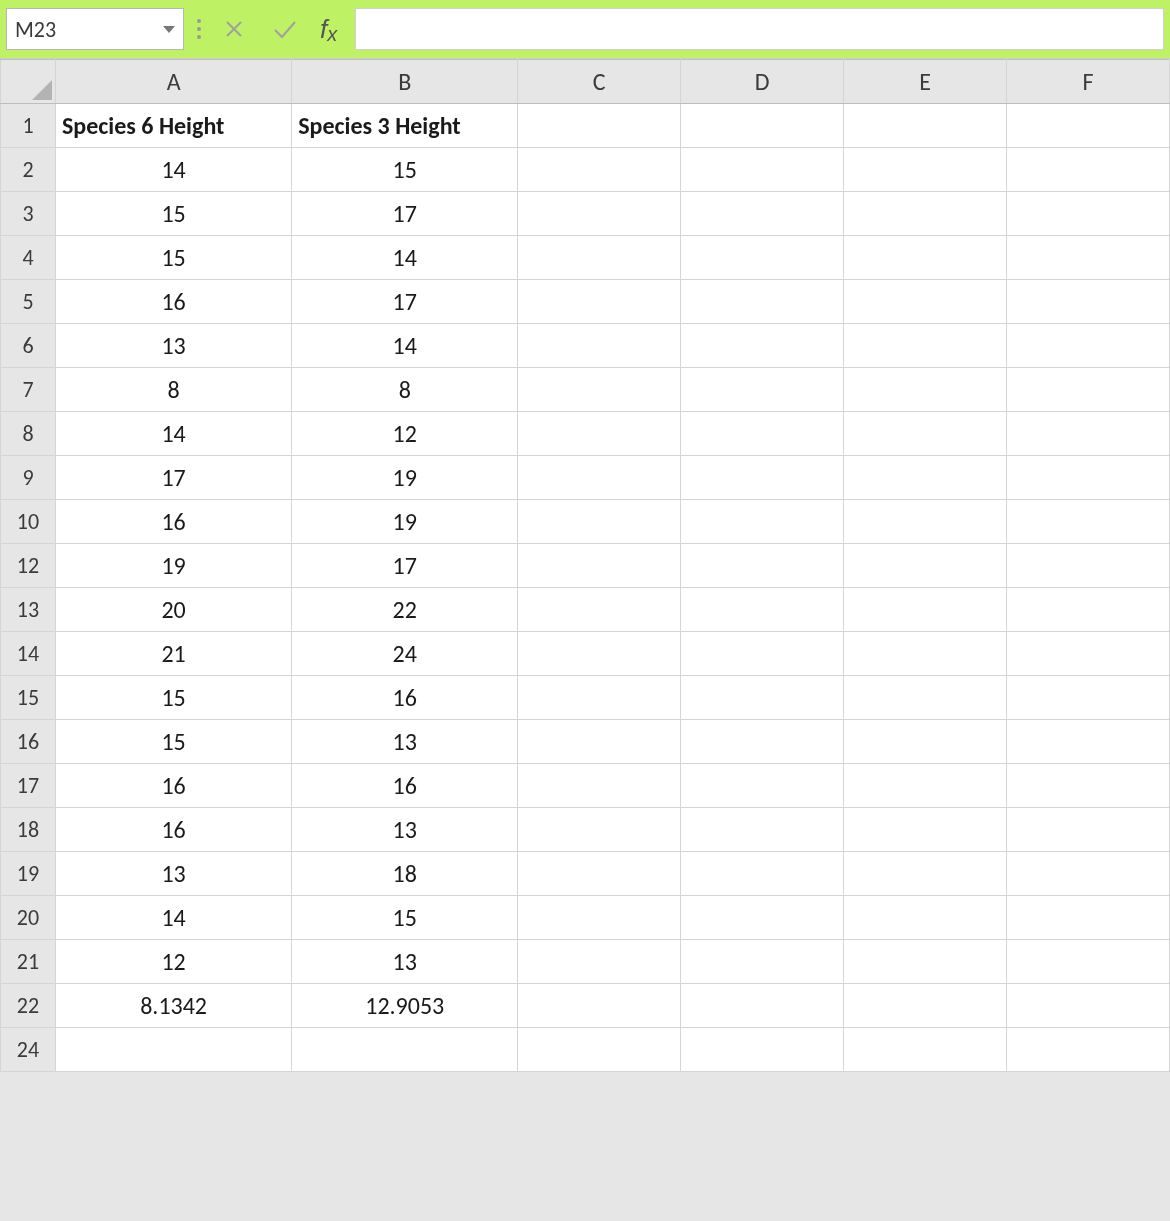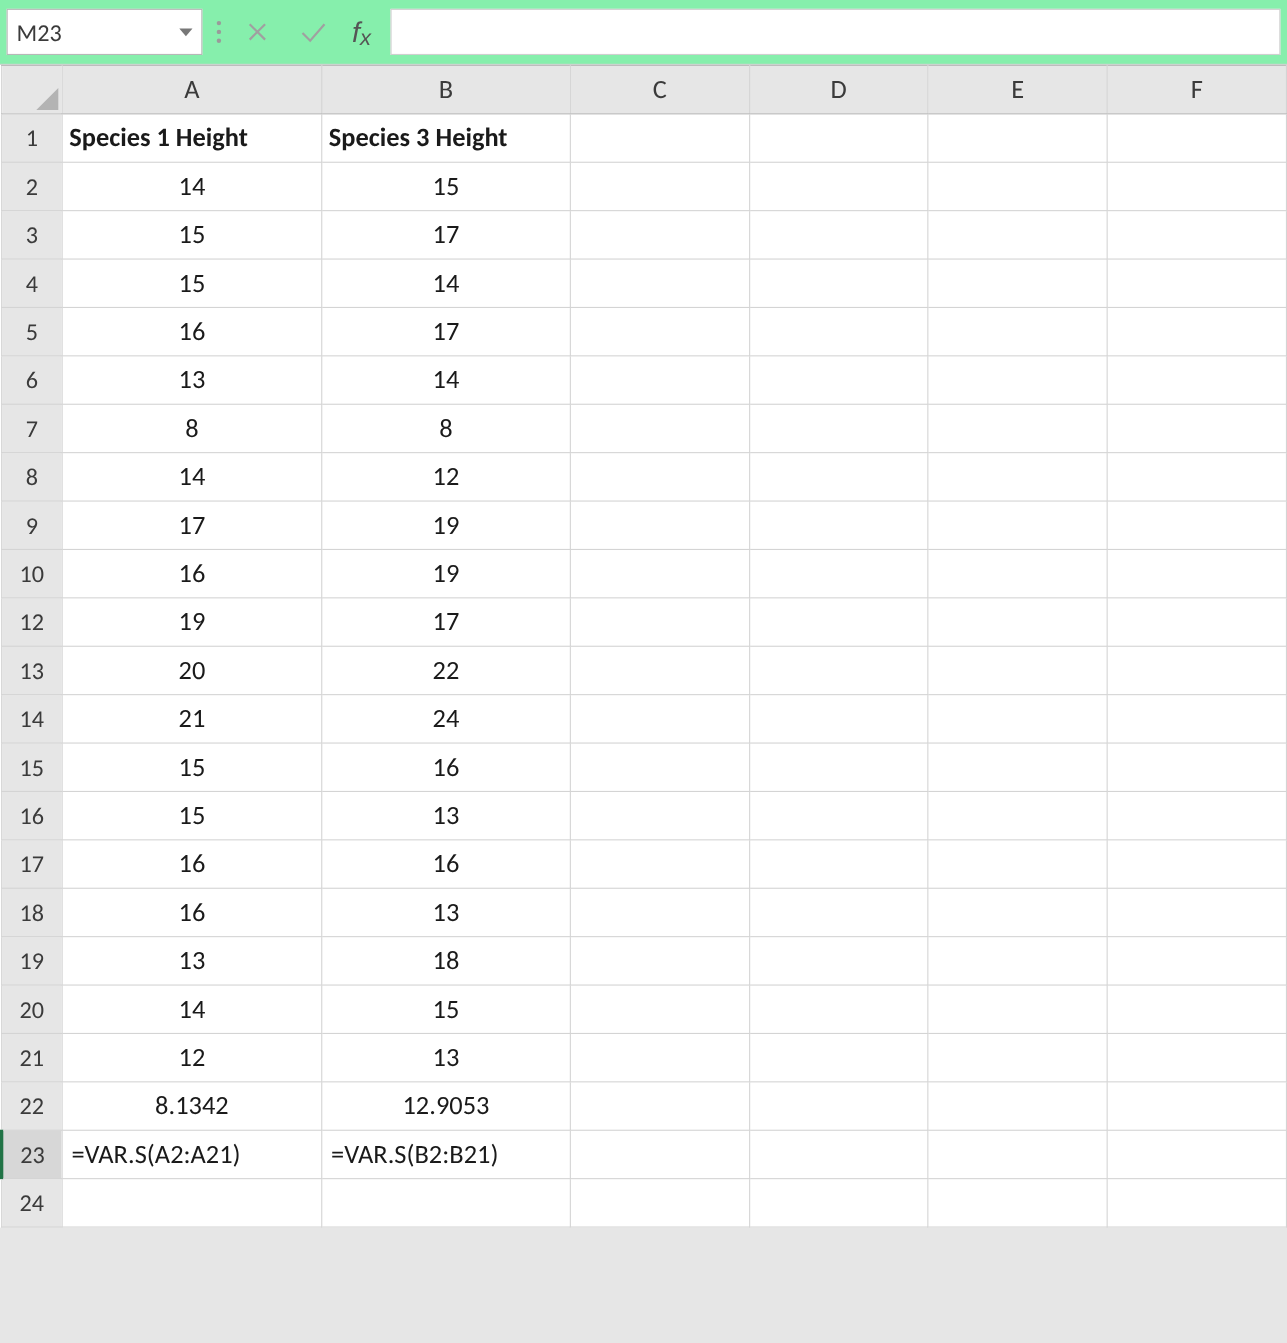--- a/index.html
+++ b/index.html
@@ -10,21 +10,21 @@
     width: 1170px;
     height: 1221px;
     overflow: hidden;
     user-select: none;
   }
 
   .formula-bar-row {
     display: flex;
     align-items: center;
     height: 58px;
-    background: #86efac;
+    background: #bef264;
     border-bottom: 1px solid #cfcfcf;
     padding: 0 6px;
     gap: 10px;
   }
 
   .name-box {
     width: 160px;
     height: 40px;
     background: #ffffff;
     border: 1px solid #b7b7b7;
@@ -197,21 +197,21 @@
       <th>C</th>
       <th>D</th>
       <th>E</th>
       <th>F</th>
     </tr>
 
     </tbody>
       <tbody id="rows">
         <tr>
           <td class="rowhdr">1</td>
-          <td class="cell hdr">Species 1 Height</td>
+          <td class="cell hdr">Species 6 Height</td>
           <td class="cell hdr">Species 3 Height</td>
           <td class="cell"></td>
           <td class="cell"></td>
           <td class="cell"></td>
           <td class="cell"></td>
         </tr>
         <tr>
           <td class="rowhdr">2</td>
           <td class="cell">14</td>
           <td class="cell">15</td>
@@ -385,29 +385,20 @@
         <tr>
           <td class="rowhdr">22</td>
           <td class="cell">8.1342</td>
           <td class="cell">12.9053</td>
           <td class="cell"></td>
           <td class="cell"></td>
           <td class="cell"></td>
           <td class="cell"></td>
         </tr>
         <tr>
-          <td class="rowhdr active">23</td>
-          <td class="cell leftpad">=VAR.S(A2:A21)</td>
-          <td class="cell leftpad">=VAR.S(B2:B21)</td>
-          <td class="cell"></td>
-          <td class="cell"></td>
-          <td class="cell"></td>
-          <td class="cell"></td>
-        </tr>
-        <tr>
           <td class="rowhdr">24</td>
           <td class="cell"></td>
           <td class="cell"></td>
           <td class="cell"></td>
           <td class="cell"></td>
           <td class="cell"></td>
           <td class="cell"></td>
         </tr>
       </tbody>
   </table>

